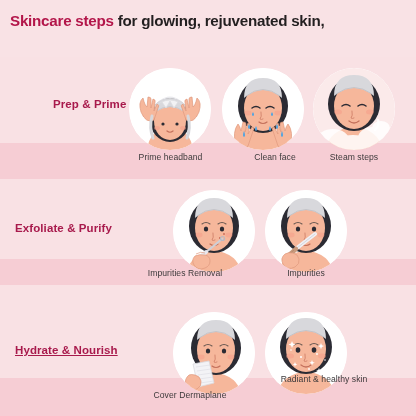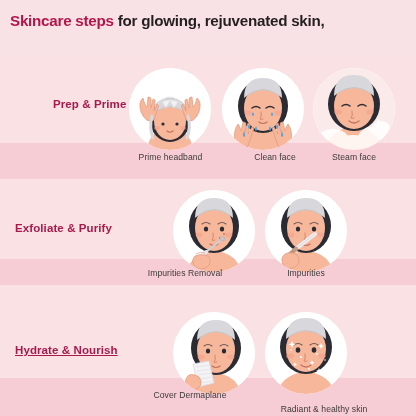--- a/index.html
+++ b/index.html
@@ -69,21 +69,21 @@
     font-size:8.6px; color:#3d3a3b;
     text-align:center; white-space:nowrap;
     letter-spacing:0.05px;
   }
   .cap-r1-1 { left:113px; top:152px; width:115px; }
   .cap-r1-2 { left:220px; top:152px; width:110px; }
   .cap-r1-3 { left:300px; top:152px; width:108px; }
   .cap-r2-1 { left:112px; top:268px; width:146px; }
   .cap-r2-2 { left:248px; top:268px; width:116px; }
   .cap-r3-1 { left:120px; top:390px; width:140px; }
-  .cap-r3-2 { left:244px; top:404px; width:160px; }
+  .cap-r3-2 { left:244px; top:374px; width:160px; }
 </style>
 </head>
 <body>
 
 <div class="band light r1-main"></div>
 <div class="band dark  r1-cap"></div>
 <div class="band light r2-main"></div>
 <div class="band dark  r2-cap"></div>
 <div class="band light r3-main"></div>
 <div class="band dark  r3-cap"></div>
@@ -321,19 +321,19 @@
         <circle cx="44" cy="57" r="0.9"></circle>
         <circle cx="60" cy="48" r="0.8"></circle>
         <circle cx="26" cy="38" r="0.8"></circle>
       </g>
     </g>
   </svg>
 </div>
 
 <div class="caption cap-r1-1">Prime headband</div>
 <div class="caption cap-r1-2">Clean face</div>
-<div class="caption cap-r1-3">Steam face</div>
+<div class="caption cap-r1-3">Steam steps</div>
 
 <div class="caption cap-r2-1">Impurities Removal</div>
 <div class="caption cap-r2-2">Impurities</div>
 
 <div class="caption cap-r3-1">Cover Dermaplane</div>
 <div class="caption cap-r3-2">Radiant &amp; healthy skin</div>
 
 </body></html>

